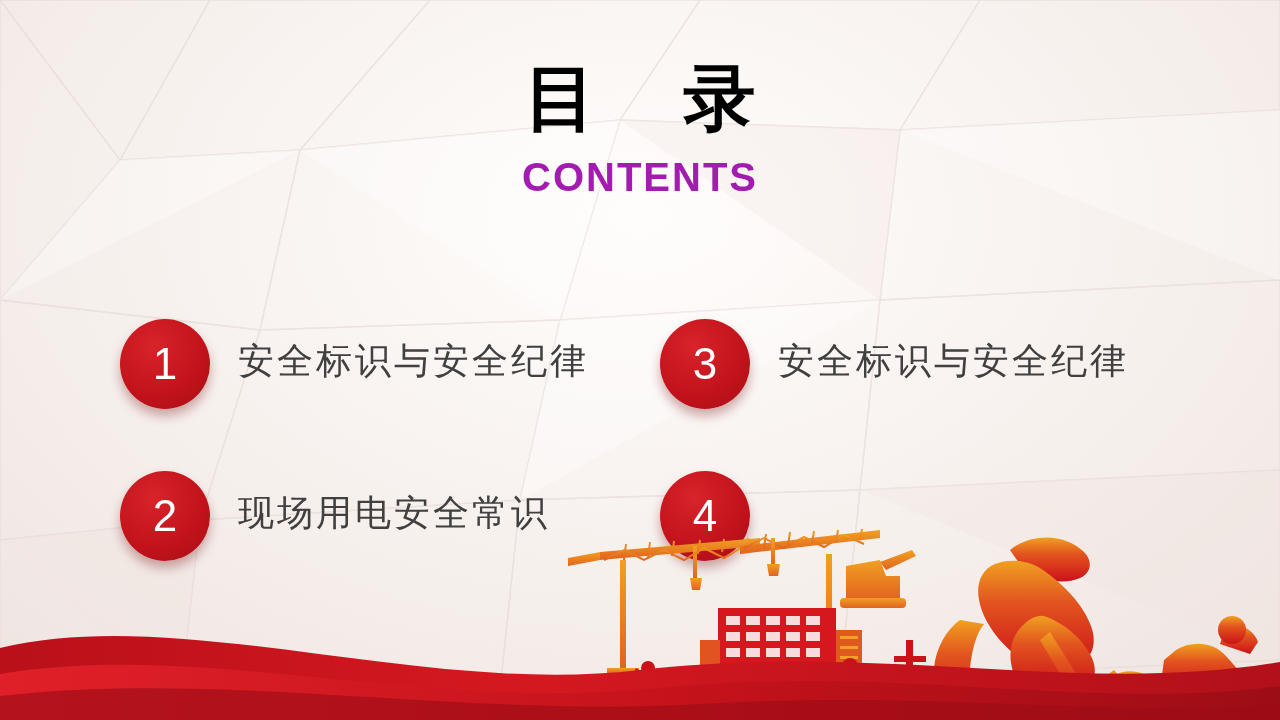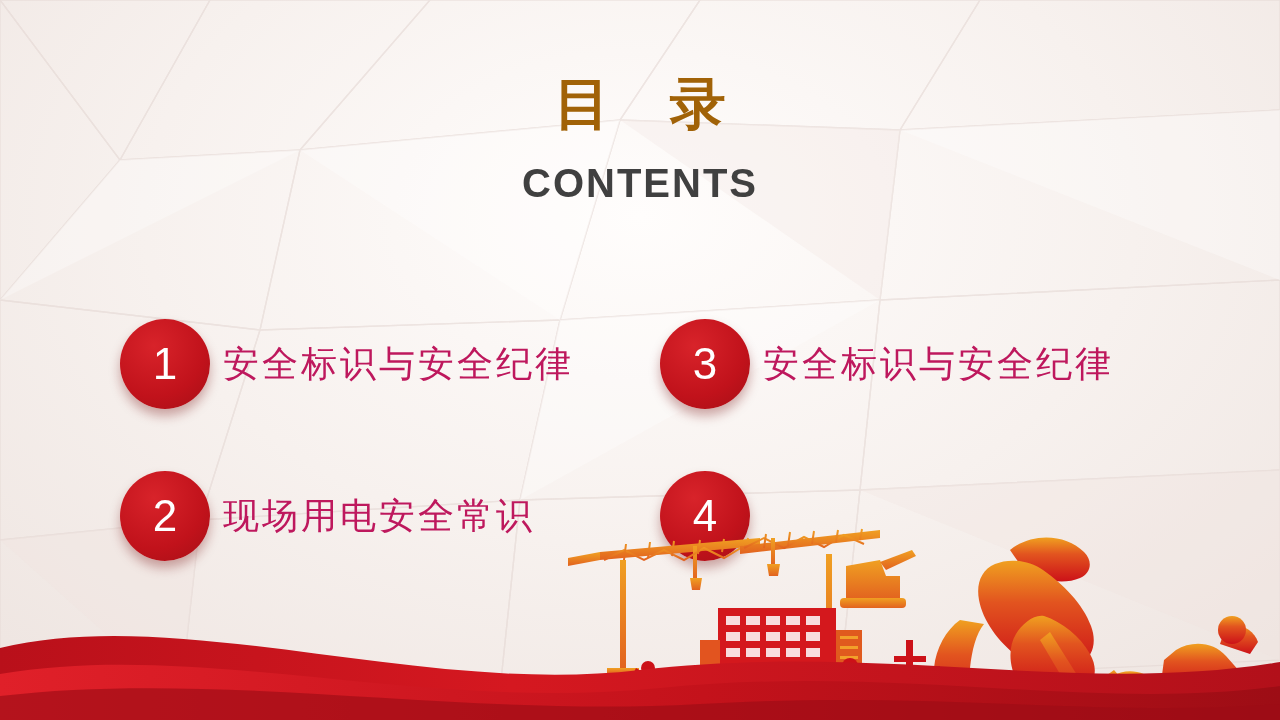--- a/index.html
+++ b/index.html
@@ -34,36 +34,35 @@
 
   
   .title-zone {
     position: absolute;
     top: 54px;
     left: 0;
     width: 1280px;
     text-align: center;
   }
   .title-cn {
-    font-family: Liberation Sans, sans-serif;
+    font-family: Liberation Mono, monospace;
     font-weight: bold;
-    font-size: 56px;
+    font-size: 72px;
     line-height: 100px;
-    color: #a16207;
+    color: #000000;
     letter-spacing: 22px;
     text-indent: 22px;
   }
   .title-en {
     font-family: "Liberation Sans", sans-serif;
     font-weight: bold;
     font-size: 40px;
     line-height: 46px;
-    color: #404040;
+    color: #a21caf;
     letter-spacing: 2px;
-    margin-top: 6px;
   }
 
   
   .items {
     position: absolute;
     top: 288px;
     left: 120px;
     width: 1075px;
     display: grid;
     grid-template-columns: 540px 535px;
@@ -86,25 +85,25 @@
     justify-content: center;
   }
   .num-badge span {
     font-family: "Liberation Sans", sans-serif;
     color: #ffffff;
     font-size: 44px;
     line-height: 44px;
     font-weight: normal;
   }
   .item-label {
-    margin-left: 13px;
-    font-family: Liberation Sans, sans-serif;
+    margin-left: 28px;
+    font-family: Liberation Mono, monospace;
     font-size: 36px;
     line-height: 44px;
-    color: #be185d;
+    color: #404040;
     letter-spacing: 3px;
     white-space: nowrap;
   }
 
   
   .artwork {
     position: absolute;
     left: 0;
     bottom: 0;
     width: 1280px;

